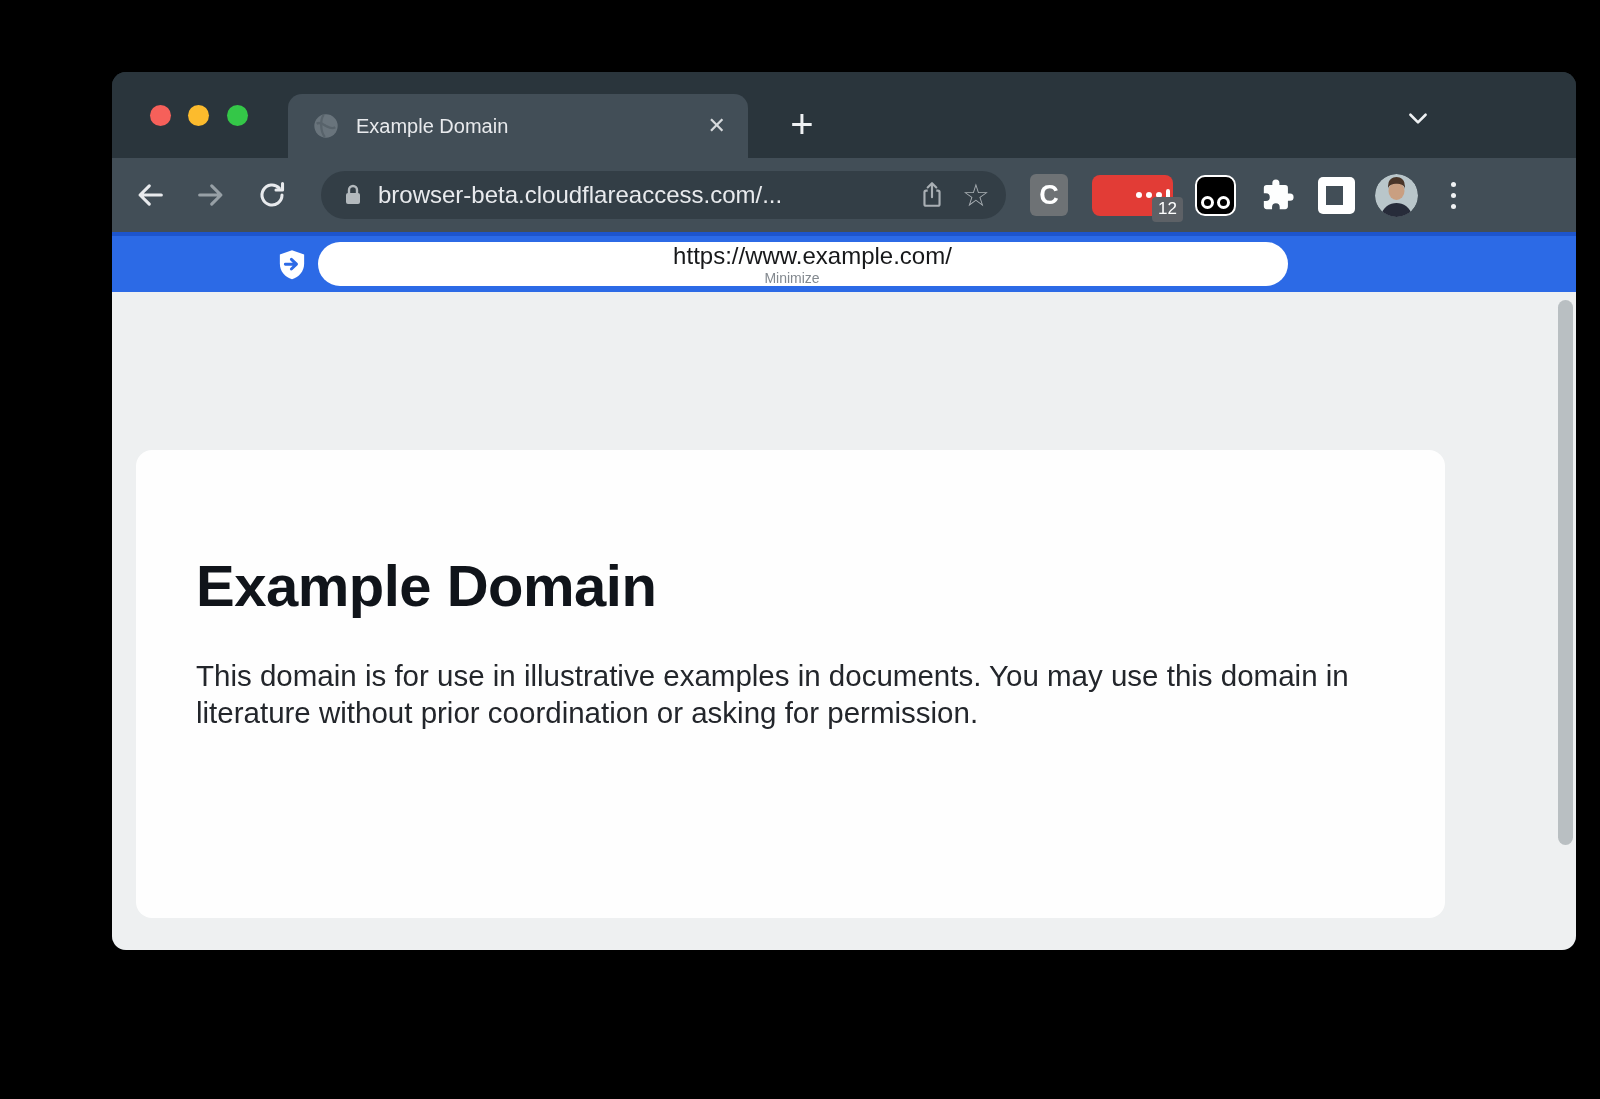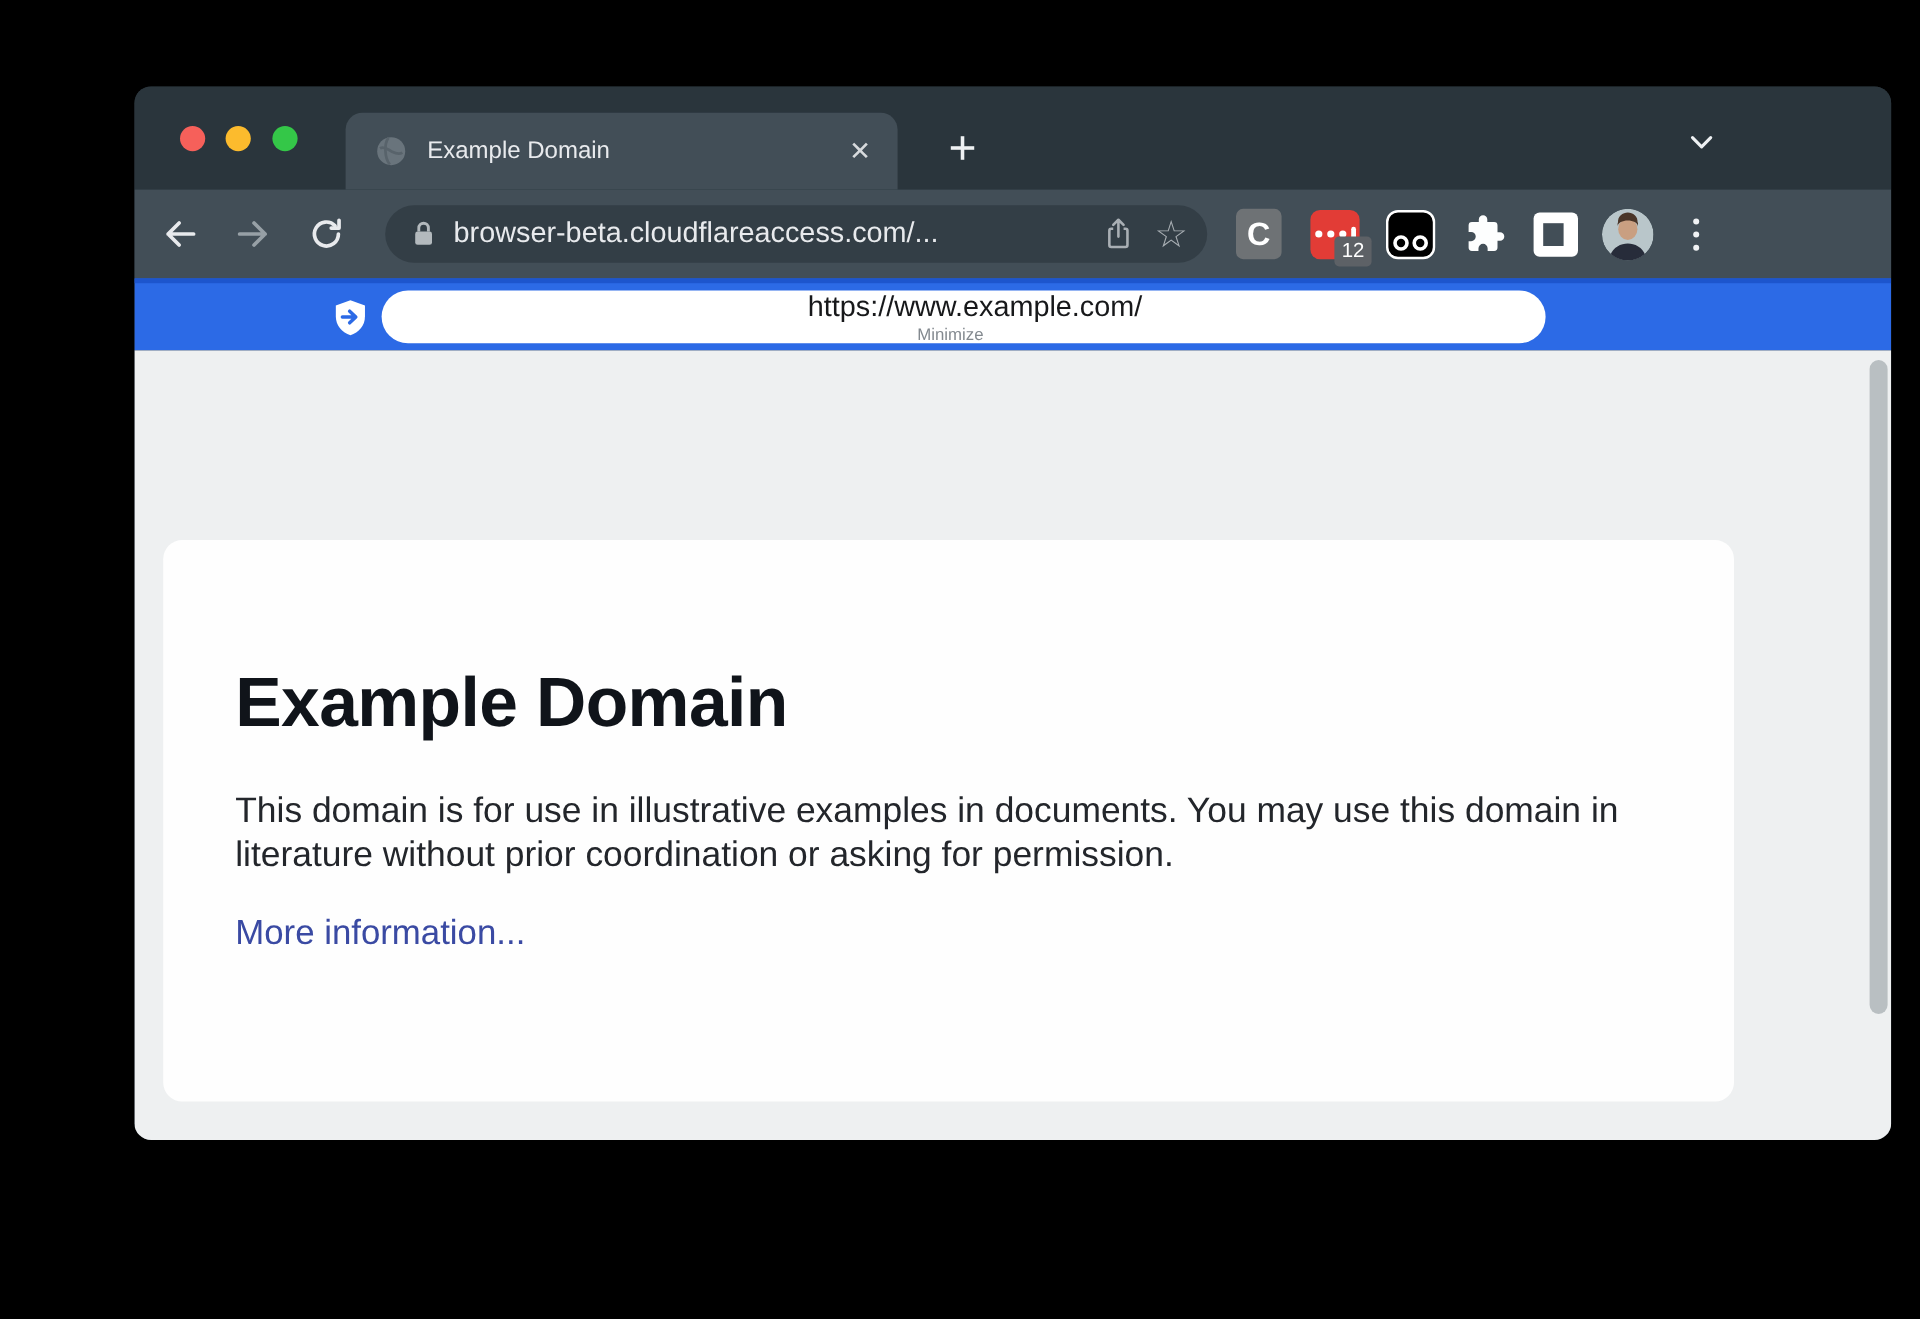--- a/index.html
+++ b/index.html
@@ -35,21 +35,21 @@
   .omnibox{
     margin-left:27px;width:685px;height:48px;border-radius:24px;background:#333e46;
     display:flex;align-items:center;flex:0 0 auto;
   }
   .lock{margin-left:22px;flex:0 0 auto;}
   .omni-url{margin-left:15px;font-size:24px;color:#e8eaed;white-space:nowrap;overflow:hidden;flex:1;}
   .omni-ic{flex:0 0 auto;display:flex;align-items:center;justify-content:center;width:44px;height:44px;}
   .star-glyph{font-size:31px;color:#a9afb4;line-height:1;}
   .ext{flex:0 0 auto;display:flex;align-items:center;justify-content:center;}
   .ext-c{margin-left:24px;width:38px;height:42px;border-radius:6px;background:#6e7275;color:#fff;font-size:27px;font-weight:700;}
-  .ext-red{position:relative;margin-left:24px;width:41px;height:41px;border-radius:8px;background:#e23c36;}
+  .ext-red{position:relative;margin-left:24px;width:41px;height:41px;border-radius:8px;background:#e23c36;padding-left:40px;}
   .dots{display:flex;align-items:center;gap:4px;}
   .dots i{width:6px;height:6px;border-radius:50%;background:#fff;}
   .dots .bar{width:4px;height:13px;border-radius:2px;background:#fff;}
   .ext-badge{
     position:absolute;right:-10px;bottom:-6px;background:#5d6putti166;background:#5d6166;color:#fff;
     font-size:17px;padding:1px 6px;border-radius:4px;line-height:1.3;
   }
   .ext-cam{margin-left:22px;width:41px;height:41px;border-radius:10px;background:#000;border:2px solid #fff;box-sizing:border-box;display:flex;align-items:flex-end;justify-content:center;gap:3px;padding-bottom:5px;}
   .ext-cam i{width:13px;height:13px;border-radius:50%;border:3px solid #fff;box-sizing:border-box;}
   .ext-puzzle{margin-left:20px;width:44px;height:44px;}
@@ -195,18 +195,17 @@
     <div class="iso-input">
       <span class="iso-url">https://www.example.com/</span>
       <span class="iso-min">Minimize</span>
     </div>
   </div>
 
   <div class="content">
     <div class="card">
       <h1>Example Domain</h1>
       <p>This domain is for use in illustrative examples in documents. You may use this domain in literature without prior coordination or asking for permission.</p>
-      <a href="#">More information...</a>
     </div>
     <div class="scroll-thumb"></div>
   </div>
 
 </div>
 
 </body></html>

